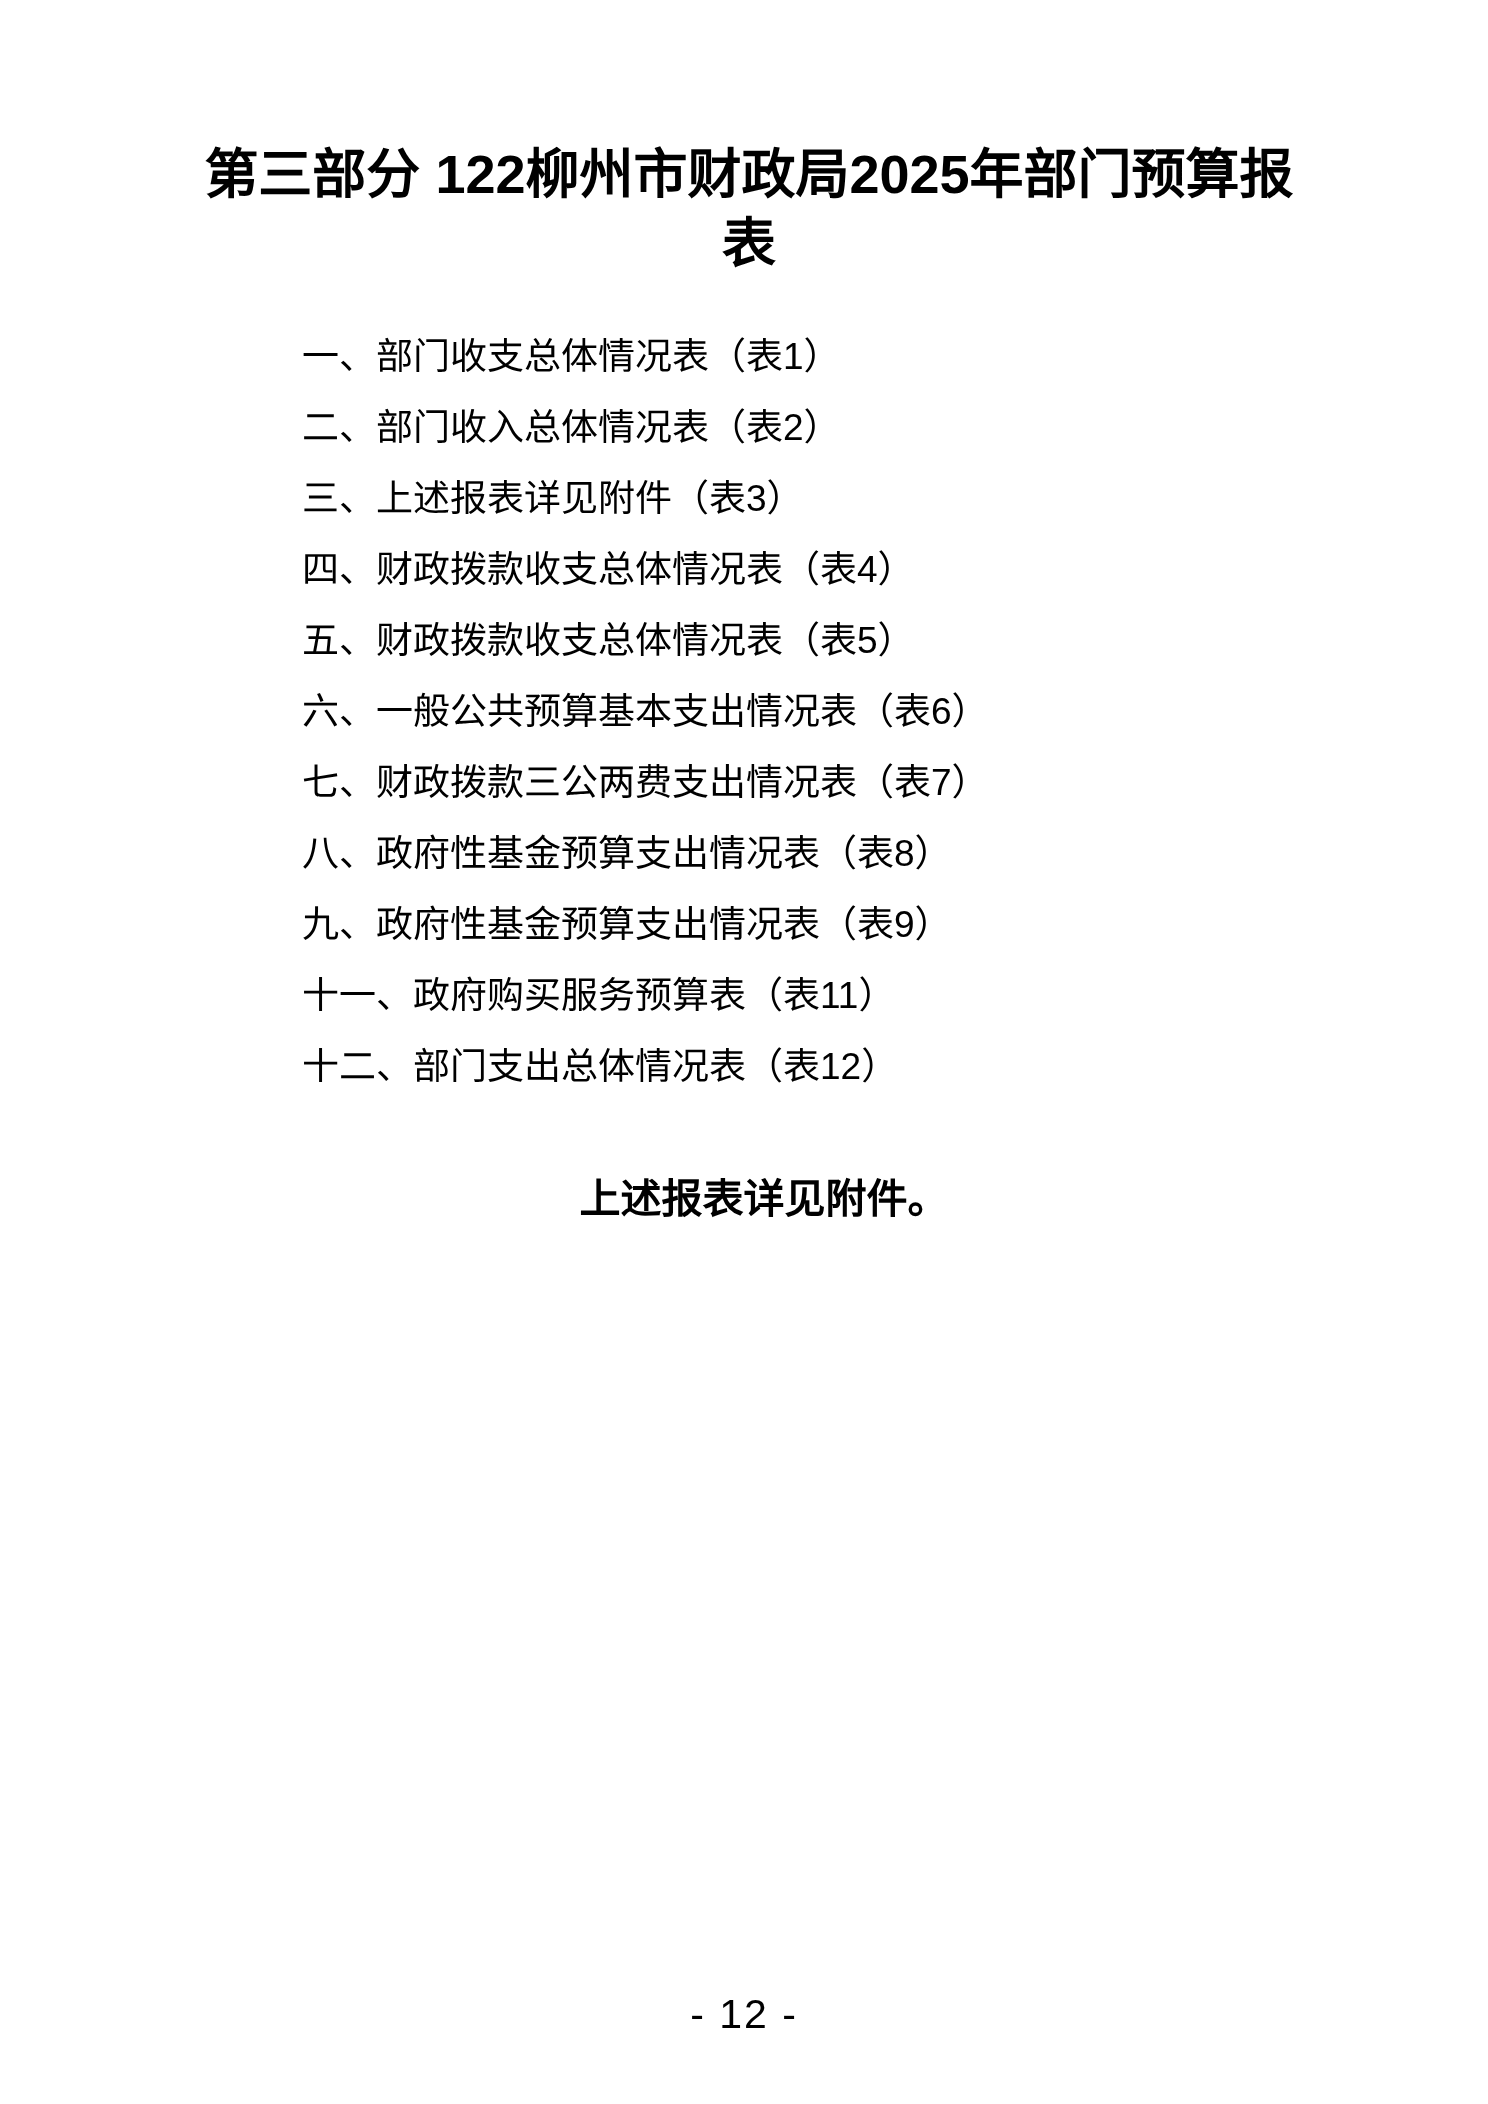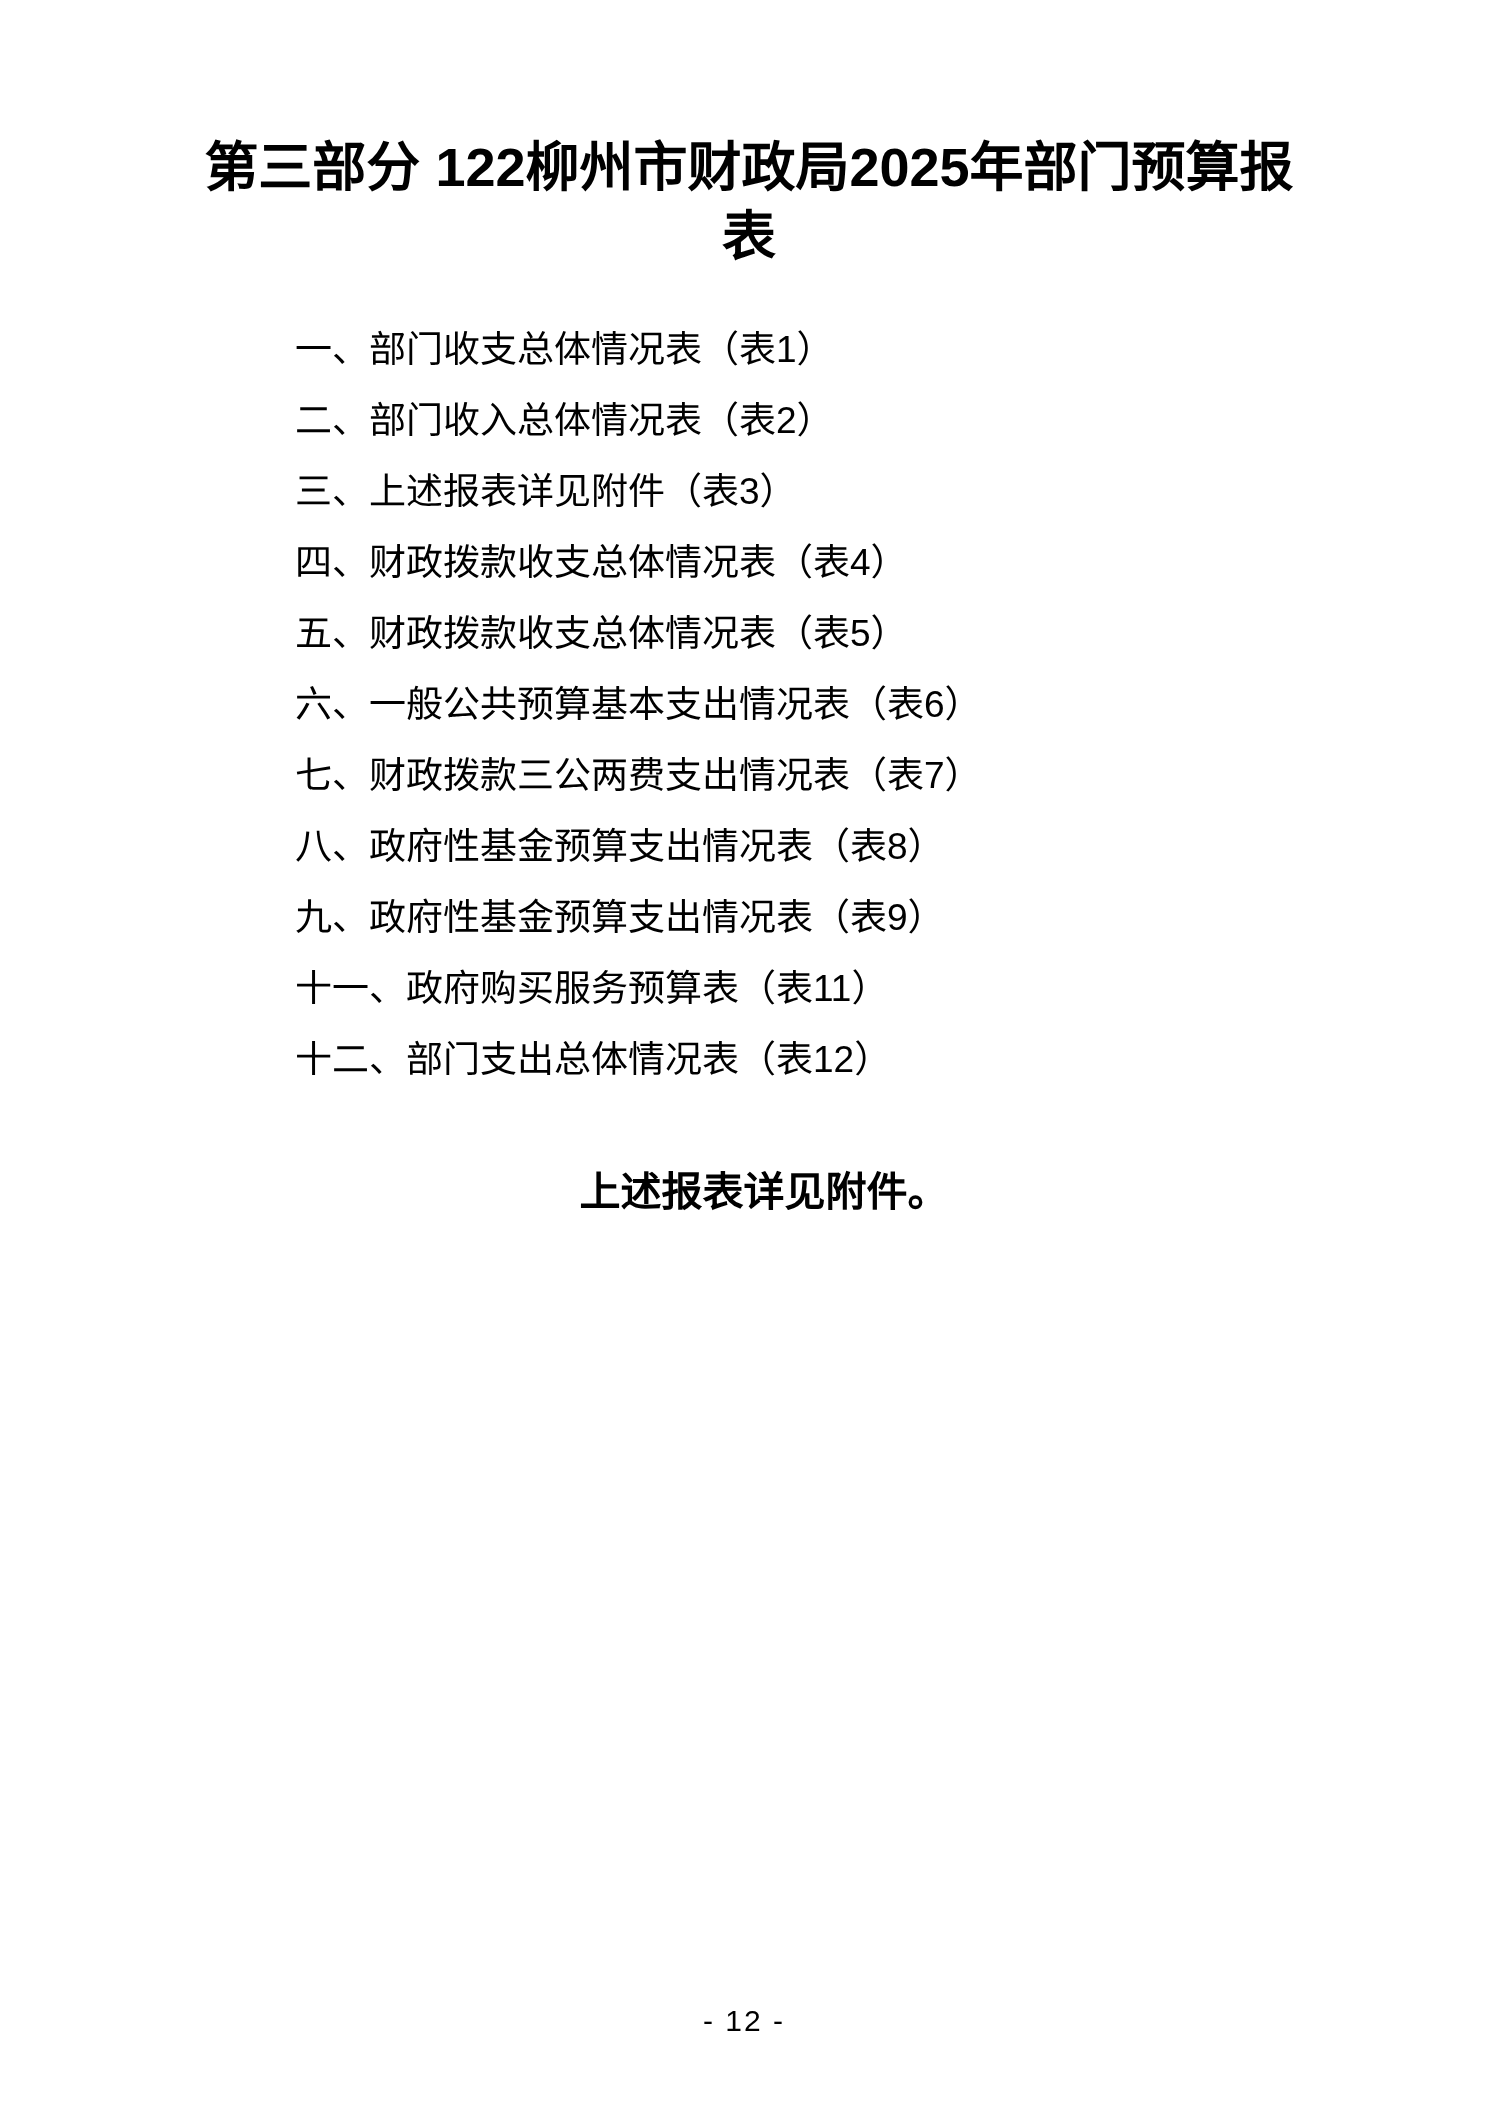--- a/index.html
+++ b/index.html
@@ -13,21 +13,21 @@
     font-family: "Liberation Serif", "DejaVu Serif", serif;
     color: #000000;
     position: relative;
     overflow: hidden;
   }
   .page {
     position: relative;
     width: 1488px;
     height: 2104px;
     box-sizing: border-box;
-    padding: 5px;
+    padding: 12px;
   }
   .doc-title {
     font-family: "Liberation Sans", "DejaVu Sans", sans-serif;
     font-weight: bold;
     font-size: 54px;
     line-height: 1.28;
     text-align: center;
     letter-spacing: 0px;
     margin: 0;
     padding-top: 128px;
@@ -58,21 +58,21 @@
     padding-top: 46px;
     padding-left: 40px;
   }
   .footer {
     position: absolute;
     left: 0;
     right: 0;
     bottom: 66px;
     text-align: center;
     font-family: "Liberation Sans", "DejaVu Sans", sans-serif;
-    font-size: 30px;
+    font-size: 41px;
     letter-spacing: 2px;
   }
 </style>
 </head>
 <body>
 
 <div class="page">
 
   <h1 class="doc-title">第三部分  122柳州市财政局2025年部门预算报表</h1>
 

